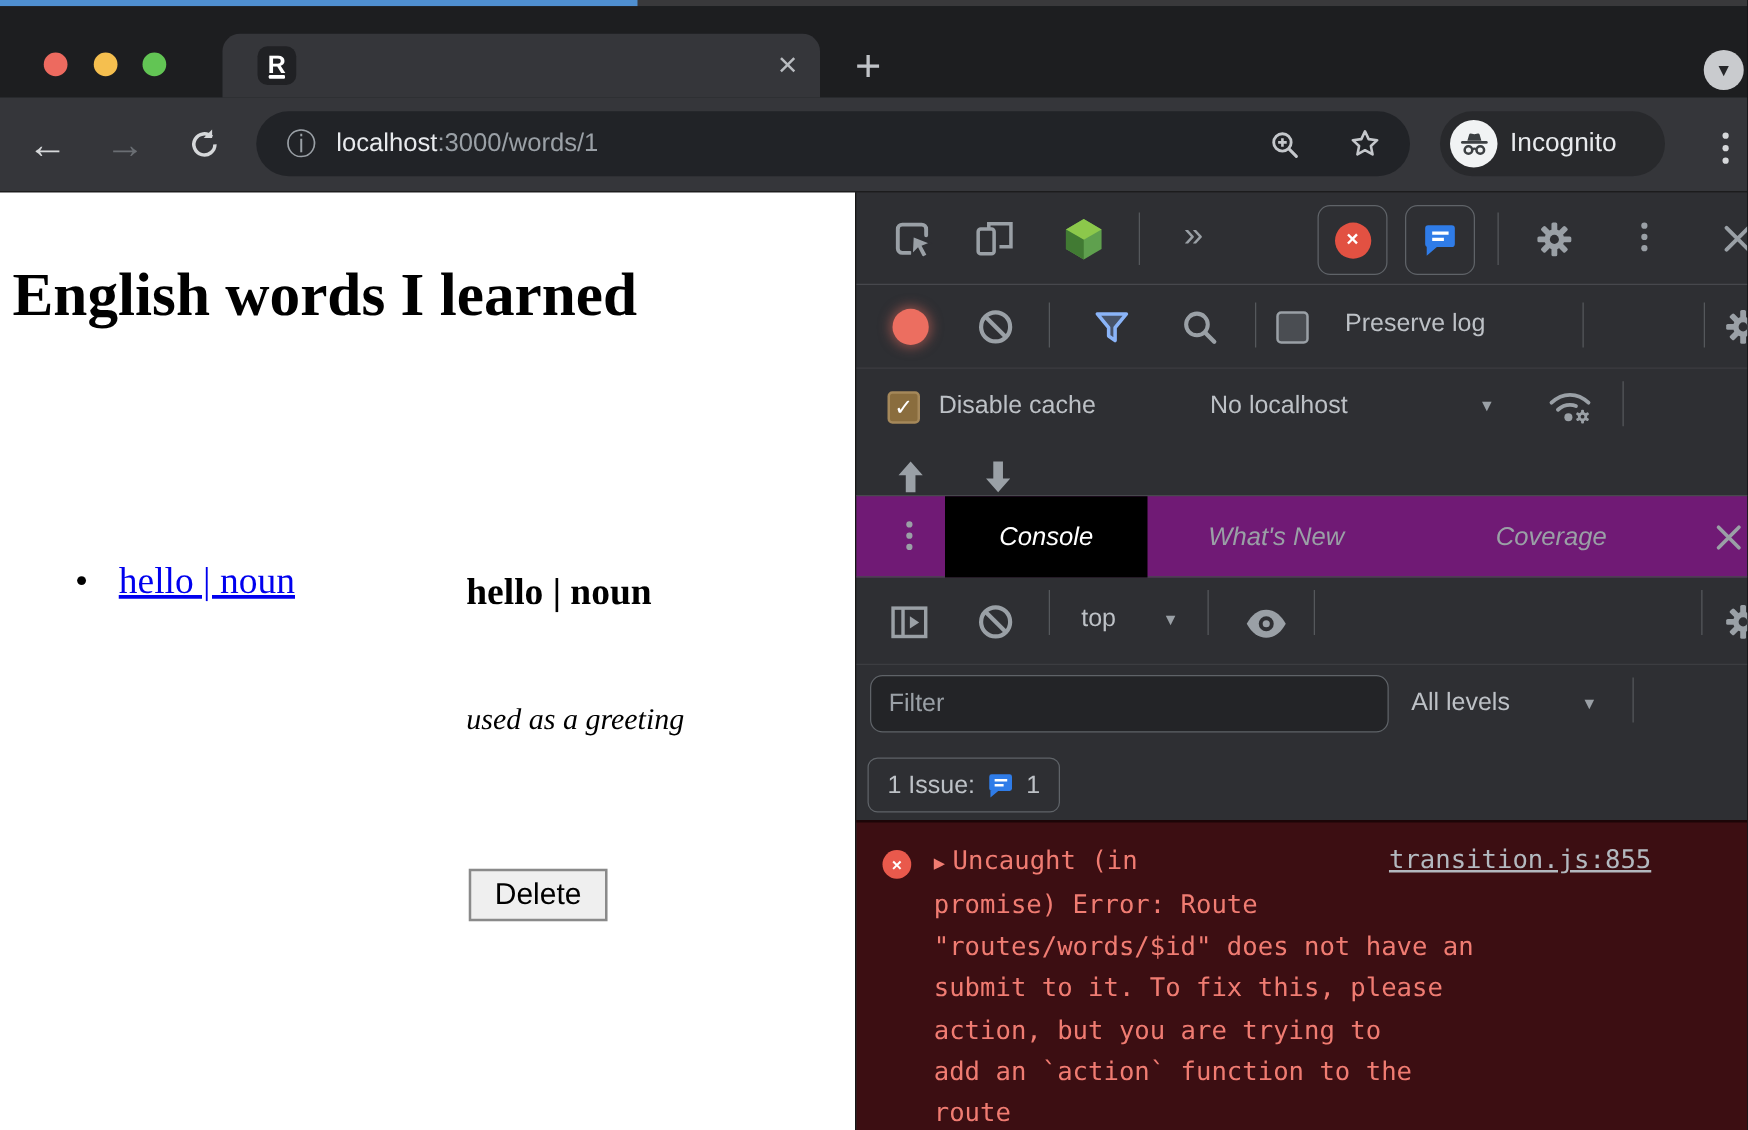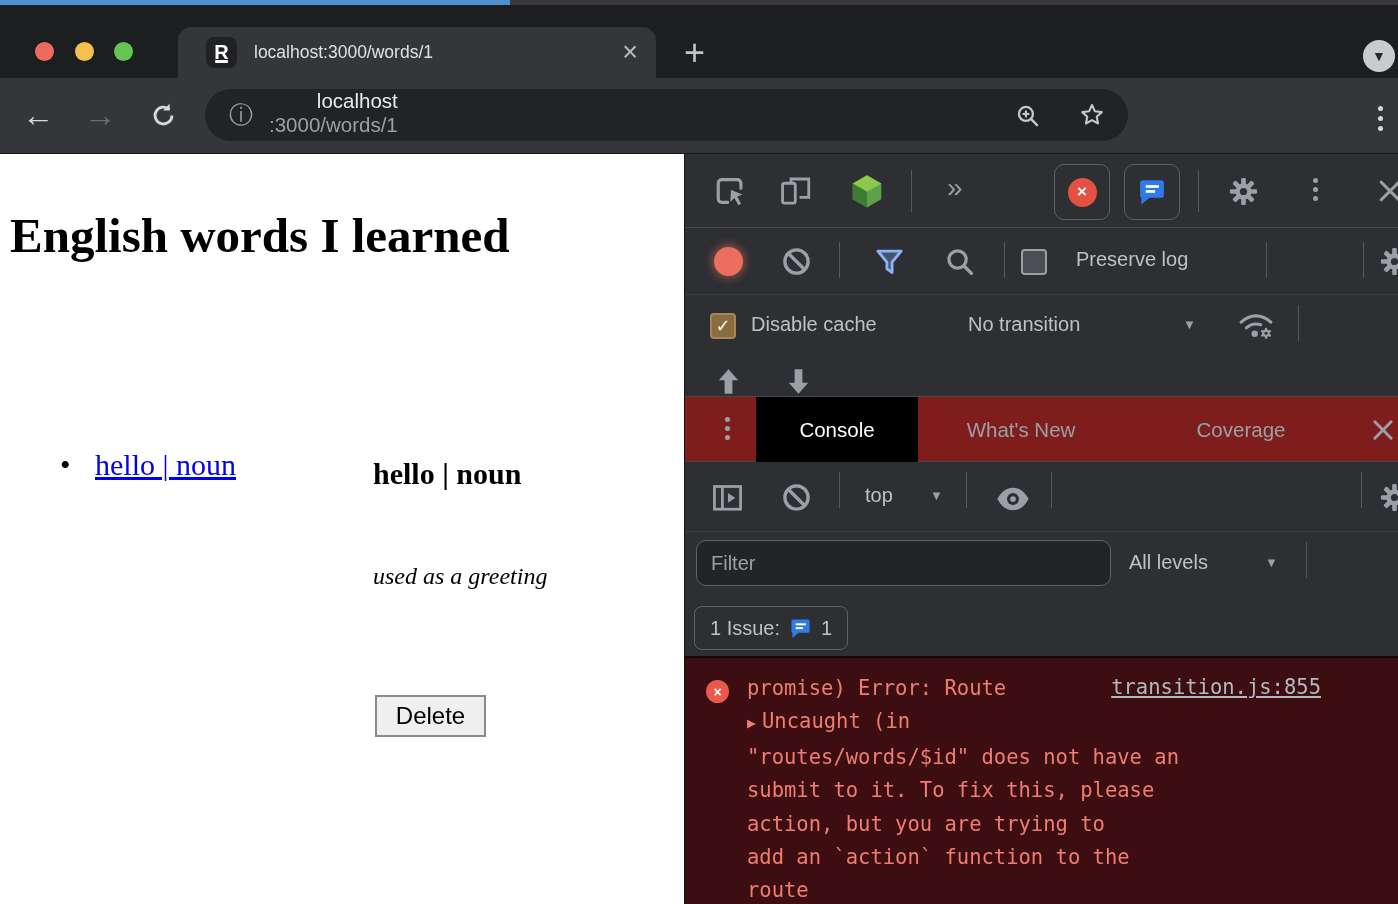--- a/index.html
+++ b/index.html
@@ -27,21 +27,21 @@
            color:#c0c3c7;font-size:36px;font-weight:300;}
   #tab-search{position:absolute;left:1363px;top:35px;width:32px;height:32px;border-radius:50%;
               background:#c9cbce;display:flex;align-items:center;justify-content:center;
               color:#26272a;font-size:14px;}
 
   
   #navbar{left:0;top:78px;width:1398px;height:76px;background:#35363a;border-bottom:1px solid #141414;box-sizing:border-box;}
   .navglyph{position:absolute;top:0;height:75px;display:flex;align-items:center;font-size:32px;}
   #urlbar{position:absolute;left:205px;top:11px;width:923px;height:52px;border-radius:26px;background:#212327;}
   #url-info{position:absolute;left:24px;top:0;height:52px;display:flex;align-items:center;color:#9aa0a6;font-size:24px;}
-  #url-text{position:absolute;left:64px;top:0;height:52px;display:flex;align-items:flex-end;font-size:20.5px;white-space:nowrap;flex-direction:column;}
+  #url-text{position:absolute;left:64px;top:0;height:52px;display:flex;align-items:center;font-size:20.5px;white-space:nowrap;}
   #url-text .host{color:#e8eaed;}
   #url-text .rest{color:#9aa0a6;}
   #incognito-chip{position:absolute;left:1152px;top:11px;width:180px;height:52px;border-radius:26px;background:#28292c;}
   #incog-circle{position:absolute;left:8px;top:7px;width:38px;height:38px;border-radius:50%;background:#f1f3f4;
                 display:flex;align-items:center;justify-content:center;}
   #incognito-chip .lbl{position:absolute;left:56px;top:0;height:52px;display:flex;align-items:center;
                        color:#e8eaed;font-size:21px;}
   .kebab{width:5px;height:5px;border-radius:50%;background:#d6d8da;
          box-shadow:0 10px 0 #d6d8da,0 20px 0 #d6d8da;}
 
@@ -77,21 +77,21 @@
   #err-badge-circle{width:29px;height:29px;border-radius:50%;background:#e25142;color:#fff;
                     display:flex;align-items:center;justify-content:center;font-size:17px;font-weight:bold;}
   #dt-net-toolbar{top:74px;height:67px;border-bottom:1px solid #3c3d41;}
   #record-btn{position:absolute;left:29px;top:19px;width:29px;height:29px;border-radius:50%;background:#ec6e60;
               box-shadow:0 0 9px 2px rgba(236,110,96,.5);cursor:pointer;}
   .checkbox{position:absolute;width:22px;height:22px;border:2px solid #9aa0a6;border-radius:4px;background:#4a4d52;}
   .checkbox.checked{background:#8a6d3e;border-color:#a5885a;color:#fff;display:flex;align-items:center;
                     justify-content:center;font-size:18px;font-weight:bold;}
   #dt-throttle-row{top:141px;height:65px;}
   #dt-arrow-row{top:206px;height:36px;overflow:hidden;}
-  #dt-drawer-tabs{top:242px;height:66px;border-top:1px solid #47484d;border-bottom:1px solid #47484d;background:#7f1d1d;}
+  #dt-drawer-tabs{top:242px;height:66px;border-top:1px solid #47484d;border-bottom:1px solid #47484d;background:#701a75;font-style:italic;}
   #console-tab{position:absolute;left:71px;top:0;width:162px;height:65px;background:#000;color:#fff;
                display:flex;align-items:center;justify-content:center;font-size:20.5px;cursor:pointer;}
   .drawer-tab{position:absolute;top:0;height:65px;display:flex;align-items:center;justify-content:center;
               color:#9aa0a6;font-size:20.5px;cursor:pointer;}
   #dt-console-toolbar{top:308px;height:70px;border-bottom:1px solid #3c3d41;}
   #dt-filter-row{top:378px;height:68px;}
   #filter-input{position:absolute;left:11px;top:8px;width:415px;height:46px;background:#232427;
                 border:1px solid #5f6368;border-radius:10px;box-sizing:border-box;padding:0 14px;
                 color:#e8eaed;font-size:20px;font-family:"Liberation Sans","DejaVu Sans",sans-serif;outline:none;}
   #filter-input::placeholder{color:#9aa0a6;}
@@ -219,21 +219,20 @@
   <div class="abs" id="tabstrip">
     <div class="light" style="left:35px;background:#ed6a5f"></div>
     <div class="light" style="left:75px;background:#f5bf4f"></div>
     <div class="light" style="left:114px;background:#62c554"></div>
 
     <div id="tab-active">
       <div id="favicon">
         <span>R</span>
         <span class="bar"></span>
       </div>
-      <div id="tab-title">localhost:3000/words/1</div>
       <div id="tab-close">×</div>
     </div>
 
     <div id="new-tab">+</div>
     <div id="tab-search">
       <span>▼</span>
     </div>
   </div>
 
   <div class="abs" id="navbar">
@@ -250,20 +249,28 @@
           <span class="rest">:3000/words/1</span>
       </div>
       <svg class="ic abs" style="left:810px;top:14px;color:#c4c7cb" width="25" height="25">
           <use href="#sym-zoomin"></use>
         </svg>
       <svg class="ic abs" style="left:874px;top:13px;color:#c4c7cb" width="26" height="26">
           <use href="#sym-star"></use>
         </svg>
     </div>
 
+    <div id="incognito-chip">
+      <div id="incog-circle">
+        <svg class="ic" width="27" height="27">
+            <use href="#sym-incognito"></use>
+          </svg>
+      </div>
+      <div class="lbl">Incognito</div>
+    </div>
 
     <div class="abs kebab" style="left:1378px;top:28px"></div>
   </div>
 
   <div class="abs" id="page">
     <h1 id="page-heading" style="margin:0">English words I learned</h1>
     <span id="word-bullet">•</span>
     <a id="word-link">hello | noun</a>
     <div id="detail-title">hello | noun</div>
     <div id="detail-def">used as a greeting</div>
@@ -325,21 +332,21 @@
       <svg class="ic dticon" style="left:694px;top:18px;color:#9aa0a6" width="31" height="31">
           <use href="#sym-gear"></use>
         </svg>
     </div>
 
     <div class="row" id="dt-throttle-row">
       <div class="checkbox checked" style="left:25px;top:18px">
         <span>✓</span>
       </div>
       <div class="dtlabel" style="left:66px;top:18px">Disable cache</div>
-      <div class="dtlabel" style="left:283px;top:18px">No transition</div>
+      <div class="dtlabel" style="left:283px;top:18px">No localhost</div>
       <div class="dticon tri" style="left:498px;top:22px">▼</div>
       <svg class="ic dticon" style="left:553px;top:15px;color:#9aa0a6" width="36" height="32">
           <use href="#sym-wifi"></use>
         </svg>
       <div class="sep short" style="left:613px;top:10px"></div>
     </div>
 
     <div class="row" id="dt-arrow-row">
       <svg class="ic dticon" style="left:28px;top:6px;color:#9aa0a6" width="31" height="31">
           <use href="#sym-arrow-up"></use>
@@ -395,24 +402,24 @@
           </svg>
         <span class="t">1</span>
       </div>
     </div>
 
     <div class="row" id="dt-error">
       <div id="err-icon">
         <span>×</span>
       </div>
       <div id="err-text">
-        <div>promise) Error: Route</div>
         <div>
           <span class="exp">▶</span><span>Uncaught (in</span>
         </div>
+        <div>promise) Error: Route</div>
         <div>"routes/words/$id" does not have an</div>
         <div>submit to it. To fix this, please</div>
         <div>action, but you are trying to</div>
         <div>add an `action` function to the</div>
         <div>route</div>
       </div>
       <a id="err-link">transition.js:855</a>
     </div>
 
   </div>

